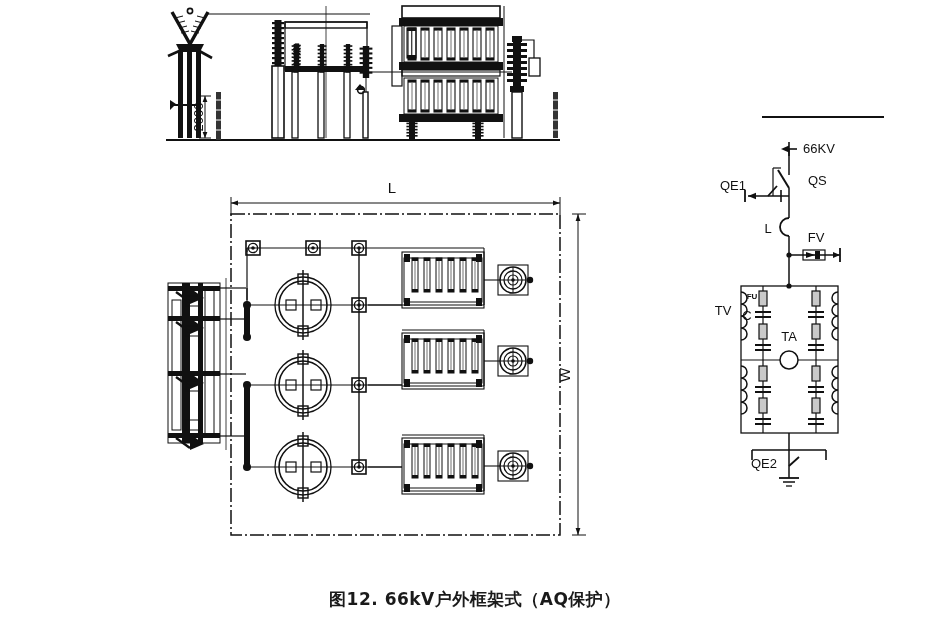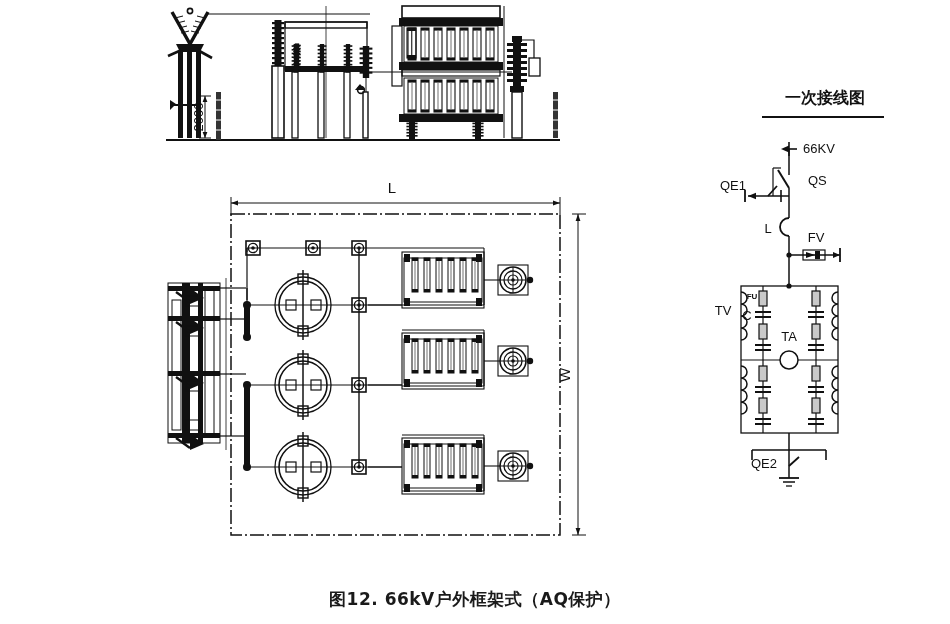--- a/index.html
+++ b/index.html
@@ -706,17 +706,16 @@
       <path d="M789 466 L799 457" stroke="#111" stroke-width="1.8"></path>
       <line x1="789" y1="470" x2="789" y2="478" stroke="#111" stroke-width="1.5"></line>
       <line x1="779" y1="478" x2="799" y2="478" stroke="#111" stroke-width="1.8"></line>
       <line x1="783" y1="482" x2="795" y2="482" stroke="#111" stroke-width="1.5"></line>
       <line x1="786" y1="486" x2="792" y2="486" stroke="#111" stroke-width="1.3"></line>
       <text class="lbl" x="764" y="468" text-anchor="middle">QE2</text>
     </g>
   </g>
 </svg>
 
-<div class="sld-title">一次接线图</div>
 <div class="sld-rule"></div>
 <div class="cap-caption">图12. 66kV户外框架式（AQ保护）</div>
 
 </div>
 
 </body></html>

